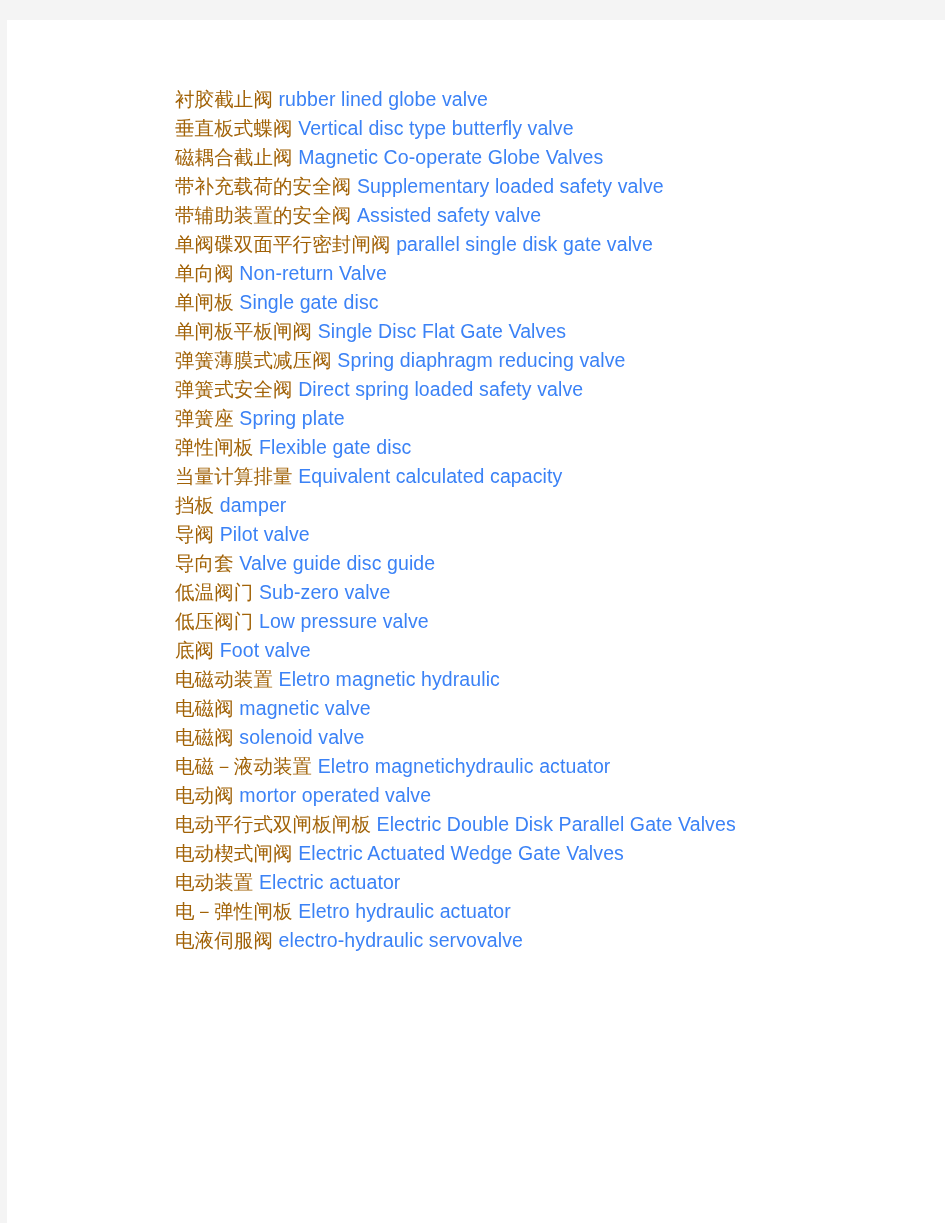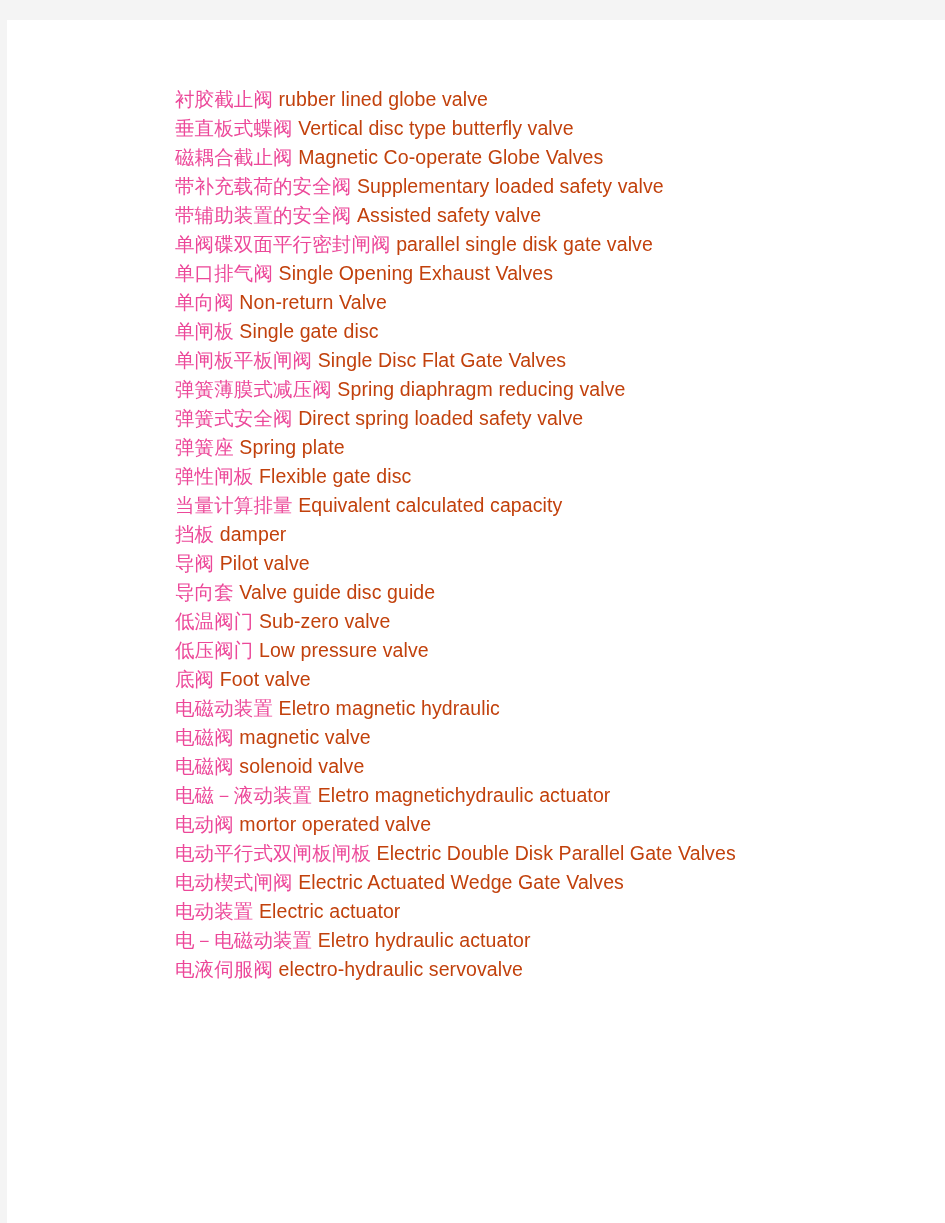--- a/index.html
+++ b/index.html
@@ -35,39 +35,38 @@
   }
   .entry {
     text-align: justify;
     text-justify: inter-word;
     margin: 0;
     padding: 0;
   }
   
   .term {
     font-family: "DejaVu Sans", "Liberation Sans", sans-serif;
-    color: #ec4899;
+    color: #a16207;
   }
   .gloss {
-    color: #c2410c;
+    color: #3b82f6;
   }
   .sp { display: inline; }
 </style>
 </head>
 <body>
 
 <div id="page">
   <div id="glossary">
       <p class="entry"><span class="term">衬胶截止阀</span><span class="sp"> </span><span class="gloss">rubber lined globe valve</span></p>
       <p class="entry"><span class="term">垂直板式蝶阀</span><span class="sp"> </span><span class="gloss">Vertical disc type butterfly valve</span></p>
       <p class="entry"><span class="term">磁耦合截止阀</span><span class="sp"> </span><span class="gloss">Magnetic Co-operate Globe Valves</span></p>
       <p class="entry"><span class="term">带补充载荷的安全阀</span><span class="sp"> </span><span class="gloss">Supplementary loaded safety valve</span></p>
       <p class="entry"><span class="term">带辅助装置的安全阀</span><span class="sp"> </span><span class="gloss">Assisted safety valve</span></p>
       <p class="entry"><span class="term">单阀碟双面平行密封闸阀</span><span class="sp"> </span><span class="gloss">parallel single disk gate valve</span></p>
-      <p class="entry"><span class="term">单口排气阀</span><span class="sp"> </span><span class="gloss">Single Opening Exhaust Valves</span></p>
       <p class="entry"><span class="term">单向阀</span><span class="sp"> </span><span class="gloss">Non-return Valve</span></p>
       <p class="entry"><span class="term">单闸板</span><span class="sp"> </span><span class="gloss">Single gate disc</span></p>
       <p class="entry"><span class="term">单闸板平板闸阀</span><span class="sp"> </span><span class="gloss">Single Disc Flat Gate Valves</span></p>
       <p class="entry"><span class="term">弹簧薄膜式减压阀</span><span class="sp"> </span><span class="gloss">Spring diaphragm reducing valve</span></p>
       <p class="entry"><span class="term">弹簧式安全阀</span><span class="sp"> </span><span class="gloss">Direct spring loaded safety valve</span></p>
       <p class="entry"><span class="term">弹簧座</span><span class="sp"> </span><span class="gloss">Spring plate</span></p>
       <p class="entry"><span class="term">弹性闸板</span><span class="sp"> </span><span class="gloss">Flexible gate disc</span></p>
       <p class="entry"><span class="term">当量计算排量</span><span class="sp"> </span><span class="gloss">Equivalent calculated capacity</span></p>
       <p class="entry"><span class="term">挡板</span><span class="sp"> </span><span class="gloss">damper</span></p>
       <p class="entry"><span class="term">导阀</span><span class="sp"> </span><span class="gloss">Pilot valve</span></p>
@@ -76,16 +75,16 @@
       <p class="entry"><span class="term">低压阀门</span><span class="sp"> </span><span class="gloss">Low pressure valve</span></p>
       <p class="entry"><span class="term">底阀</span><span class="sp"> </span><span class="gloss">Foot valve</span></p>
       <p class="entry"><span class="term">电磁动装置</span><span class="sp"> </span><span class="gloss">Eletro magnetic hydraulic</span></p>
       <p class="entry"><span class="term">电磁阀</span><span class="sp"> </span><span class="gloss">magnetic valve</span></p>
       <p class="entry"><span class="term">电磁阀</span><span class="sp"> </span><span class="gloss">solenoid valve</span></p>
       <p class="entry"><span class="term">电磁－液动装置</span><span class="sp"> </span><span class="gloss">Eletro magnetichydraulic actuator</span></p>
       <p class="entry"><span class="term">电动阀</span><span class="sp"> </span><span class="gloss">mortor operated valve</span></p>
       <p class="entry"><span class="term">电动平行式双闸板闸板</span><span class="sp"> </span><span class="gloss">Electric Double Disk Parallel Gate Valves</span></p>
       <p class="entry"><span class="term">电动楔式闸阀</span><span class="sp"> </span><span class="gloss">Electric Actuated Wedge Gate Valves</span></p>
       <p class="entry"><span class="term">电动装置</span><span class="sp"> </span><span class="gloss">Electric actuator</span></p>
-      <p class="entry"><span class="term">电－电磁动装置</span><span class="sp"> </span><span class="gloss">Eletro hydraulic actuator</span></p>
+      <p class="entry"><span class="term">电－弹性闸板</span><span class="sp"> </span><span class="gloss">Eletro hydraulic actuator</span></p>
       <p class="entry"><span class="term">电液伺服阀</span><span class="sp"> </span><span class="gloss">electro-hydraulic servovalve</span></p>
     </div>
 </div>
 
 </body></html>

